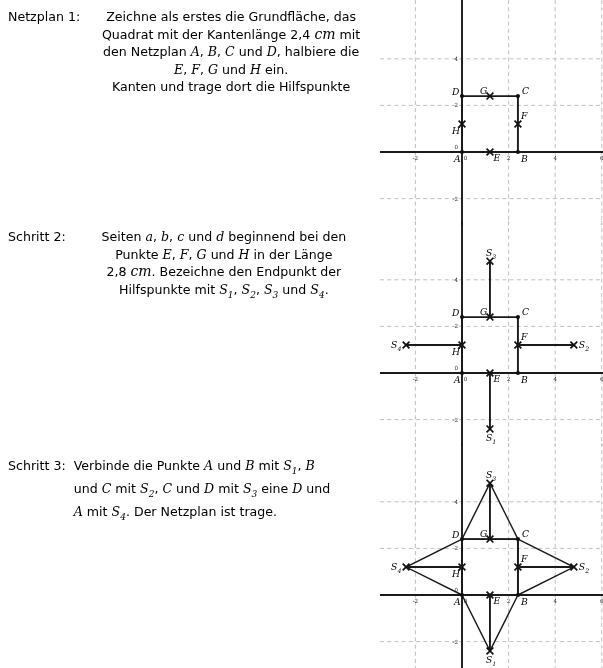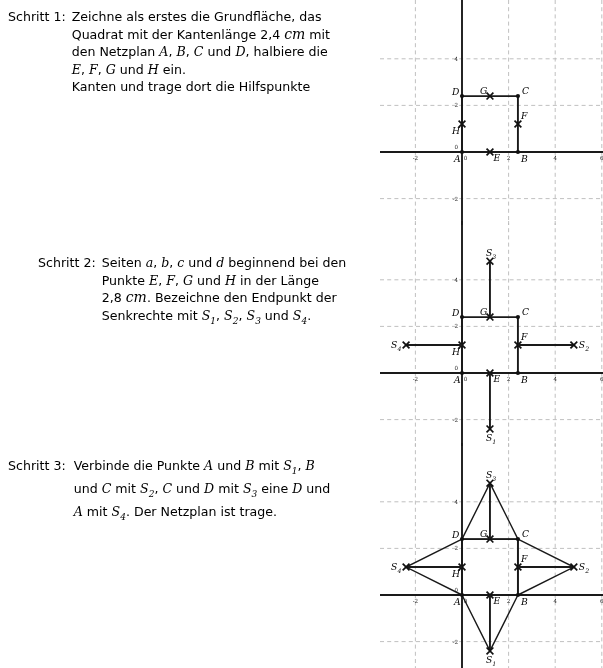--- a/index.html
+++ b/index.html
@@ -10,23 +10,23 @@
   }
   .page{position:relative;width:603px;height:668px;}
 
   
   .steps{position:absolute;left:0;top:0;width:380px;height:668px;}
   .step{position:absolute;left:8px;width:368px;display:flex;}
   .step-label{
     font-size:12.6px;line-height:17.5px;white-space:nowrap;
     padding-right:6px;flex:0 0 auto;
   }
-  .step-body{font-size:12.6px;line-height:17.5px;flex:1 1 auto;}
+  .step-body{font-size:12.6px;line-height:17.5px;flex:1 1 auto;text-align:center;}
   #step1{top:8px;}
-  #step2{top:254px;margin-left:30px;}
+  #step2{top:228px;}
   #step3{top:437px;margin-top:20px;}
   #step3 .step-body{text-align:justify;}
   #step3 .step-label{padding-right:8px;}
   .mi{font-style:italic;font-family:"DejaVu Serif", serif;}
   .mi sub{font-size:9px;font-style:italic;}
   .unit{font-style:italic;font-family:"DejaVu Serif", serif;font-size:14px;}
 
   
   .diagram{position:absolute;left:380px;width:223px;height:225px;}
   #diagram1{top:0px;}
@@ -43,36 +43,36 @@
   .dot{fill:#111;}
   .xmark{stroke:#111;stroke-width:1.7;}
 </style>
 </head>
 <body>
 
 <div class="page">
 
   <div class="steps">
     <div class="step" id="step1">
-      <div class="step-label">Schritt 1:</div>
+      <div class="step-label">Netzplan 1:</div>
       <div class="step-body">
           <div><span>Zeichne als erstes die Grundfläche, das</span></div>
           <div><span>Quadrat mit der Kantenlänge </span><span>2,4</span><span> </span><span class="unit">cm</span><span> mit</span></div>
           <div><span>den Netzplan </span><span class="mi">A</span><span>, </span><span class="mi">B</span><span>, </span><span class="mi">C</span><span> und </span><span class="mi">D</span><span>, halbiere die</span></div>
           <div><span class="mi">E</span><span>, </span><span class="mi">F</span><span>, </span><span class="mi">G</span><span> und </span><span class="mi">H</span><span> ein.</span></div>
           <div><span>Kanten und trage dort die Hilfspunkte</span></div>
         </div>
     </div>
     <div class="step" id="step2">
       <div class="step-label">Schritt 2:</div>
       <div class="step-body">
           <div><span>Seiten </span><span class="mi">a</span><span>, </span><span class="mi">b</span><span>, </span><span class="mi">c</span><span> und </span><span class="mi">d</span><span> beginnend bei den</span></div>
           <div><span>Punkte </span><span class="mi">E</span><span>, </span><span class="mi">F</span><span>, </span><span class="mi">G</span><span> und </span><span class="mi">H</span><span> in der Länge</span></div>
           <div><span>2,8 </span><span class="unit">cm</span><span>. Bezeichne den Endpunkt der</span></div>
-          <div><span>Senkrechte mit </span><span class="mi">S<sub>1</sub></span><span>, </span><span class="mi">S<sub>2</sub></span><span>, </span><span class="mi">S<sub>3</sub></span><span> und </span><span class="mi">S<sub>4</sub></span><span>.</span></div>
+          <div><span>Hilfspunkte mit </span><span class="mi">S<sub>1</sub></span><span>, </span><span class="mi">S<sub>2</sub></span><span>, </span><span class="mi">S<sub>3</sub></span><span> und </span><span class="mi">S<sub>4</sub></span><span>.</span></div>
         </div>
     </div>
     <div class="step" id="step3">
       <div class="step-label">Schritt 3:</div>
       <div class="step-body">
           <div><span>Verbinde  die  Punkte  </span><span class="mi">A</span><span>  und  </span><span class="mi">B</span><span>  mit  </span><span class="mi">S<sub>1</sub></span><span>, </span><span class="mi">B</span></div>
           <div><span>und </span><span class="mi">C</span><span> mit </span><span class="mi">S<sub>2</sub></span><span>, </span><span class="mi">C</span><span> und </span><span class="mi">D</span><span> mit </span><span class="mi">S<sub>3</sub></span><span> eine </span><span class="mi">D</span><span> und</span></div>
           <div><span class="mi">A</span><span> mit </span><span class="mi">S<sub>4</sub></span><span>. Der Netzplan ist trage.</span></div>
         </div>
     </div>

